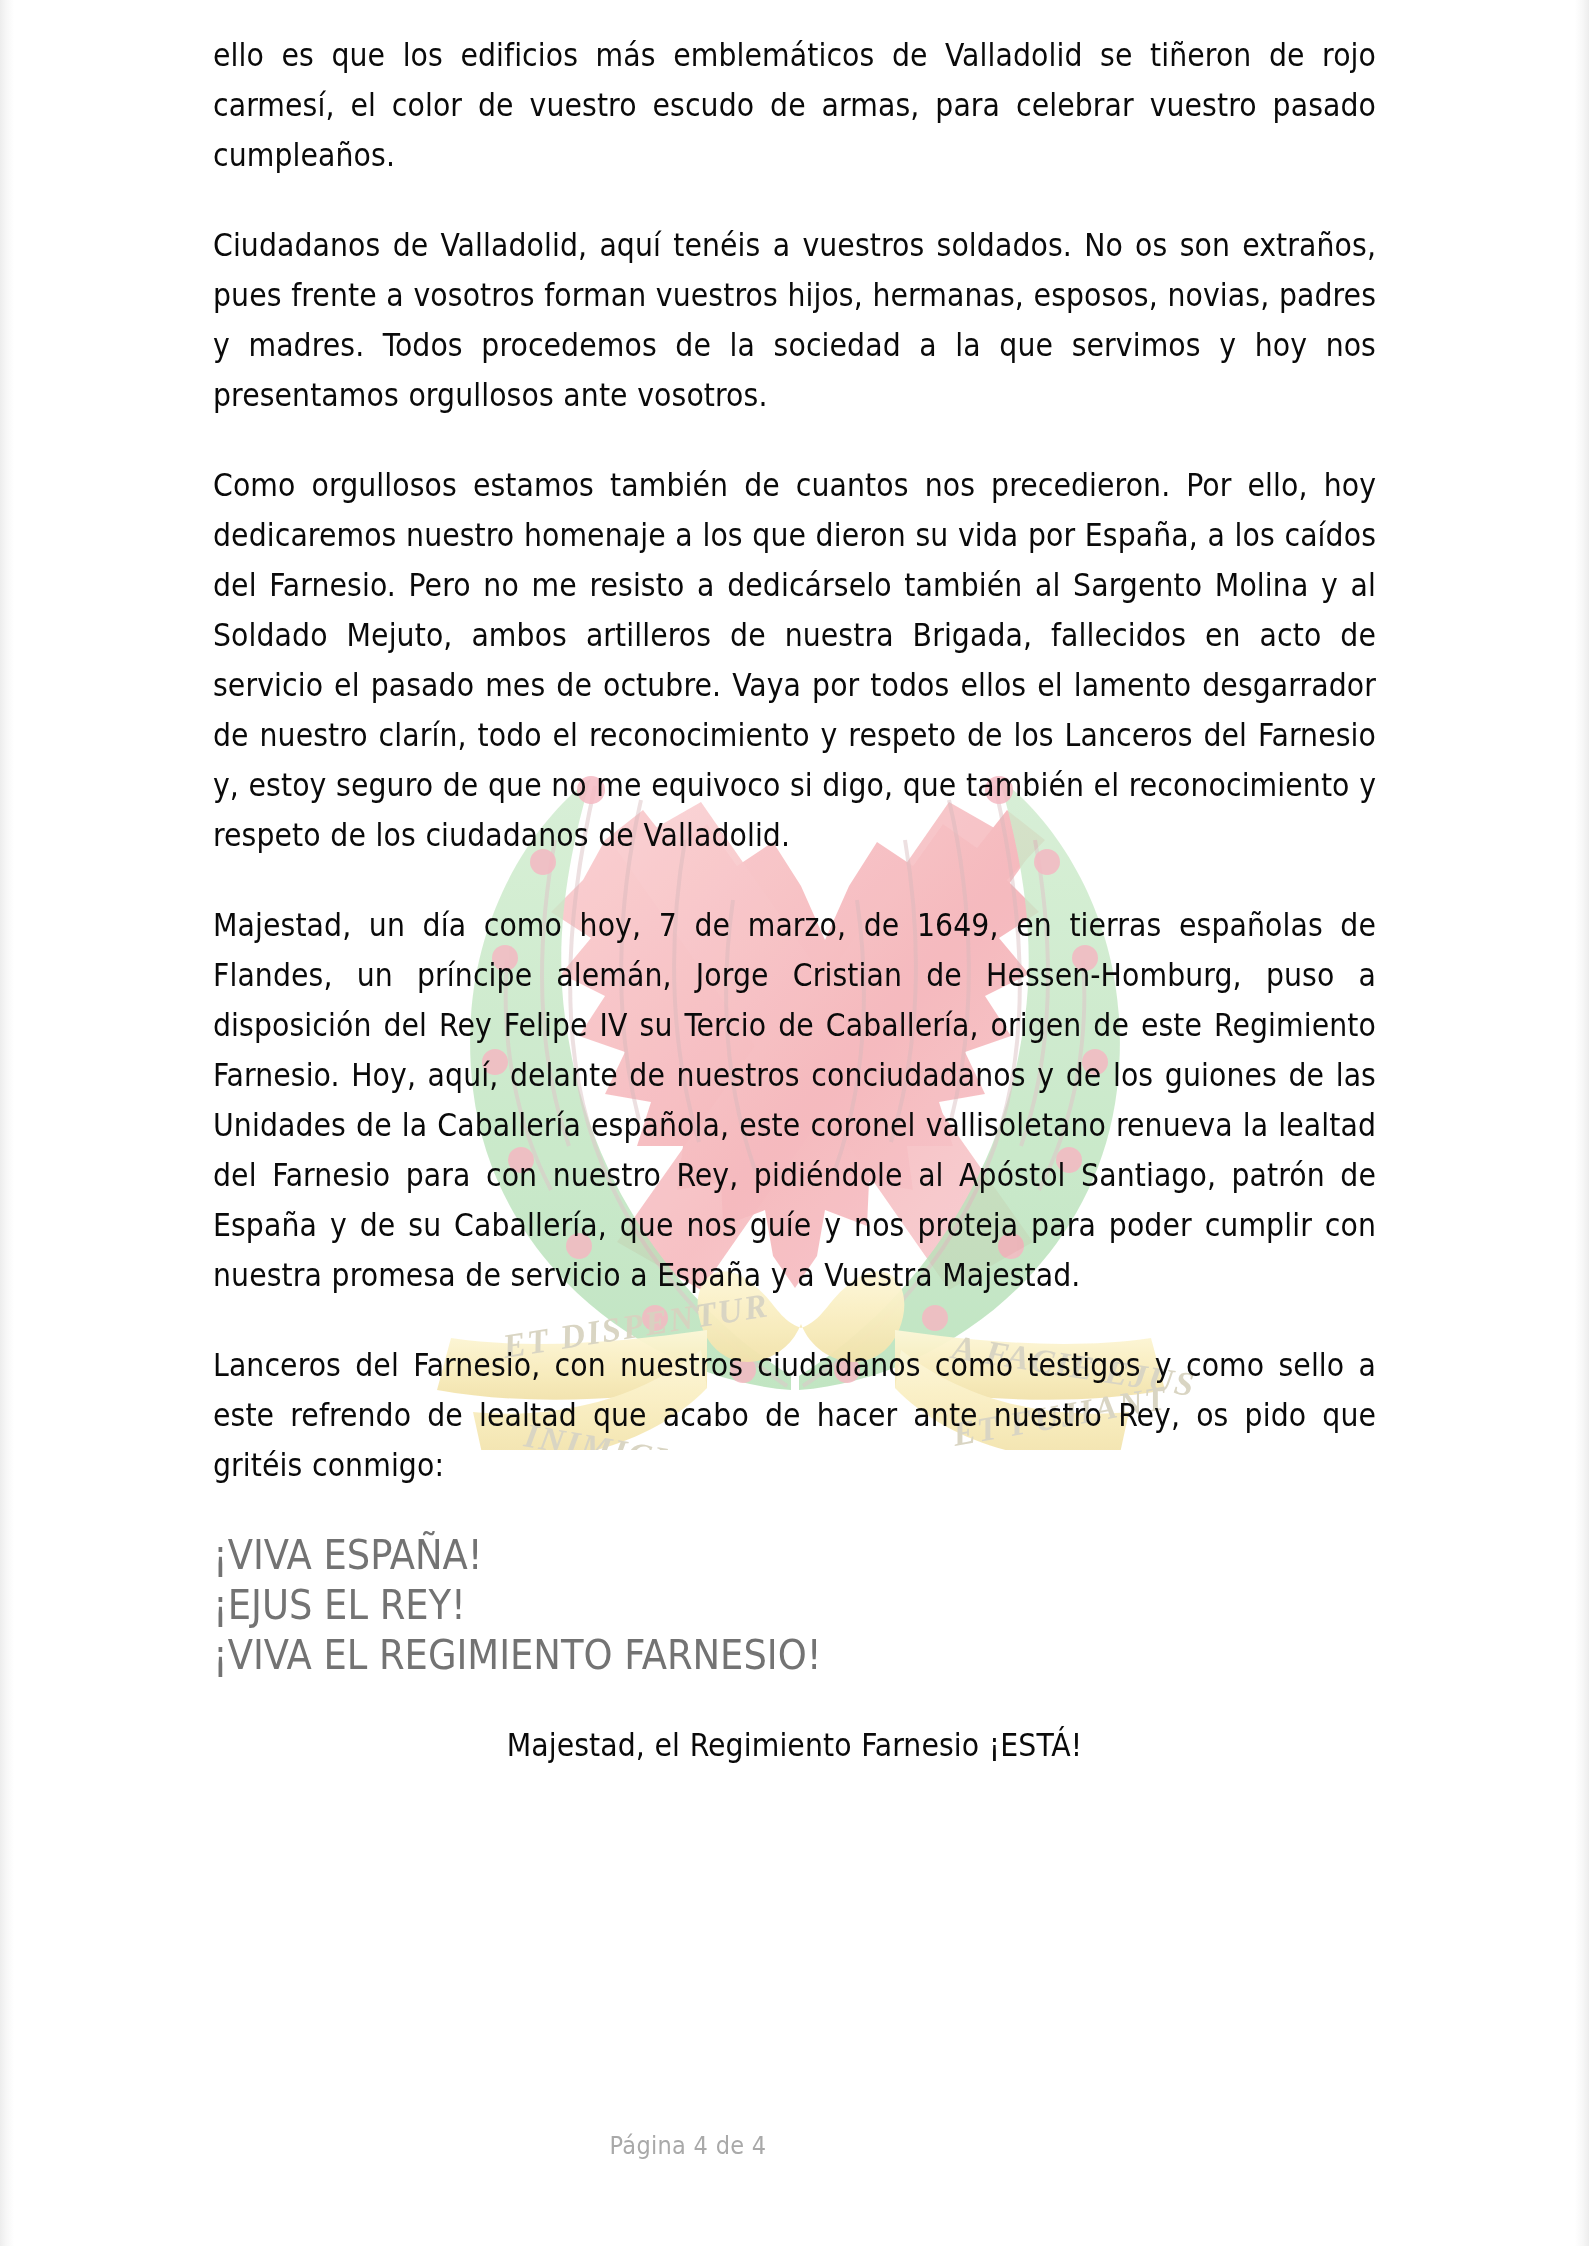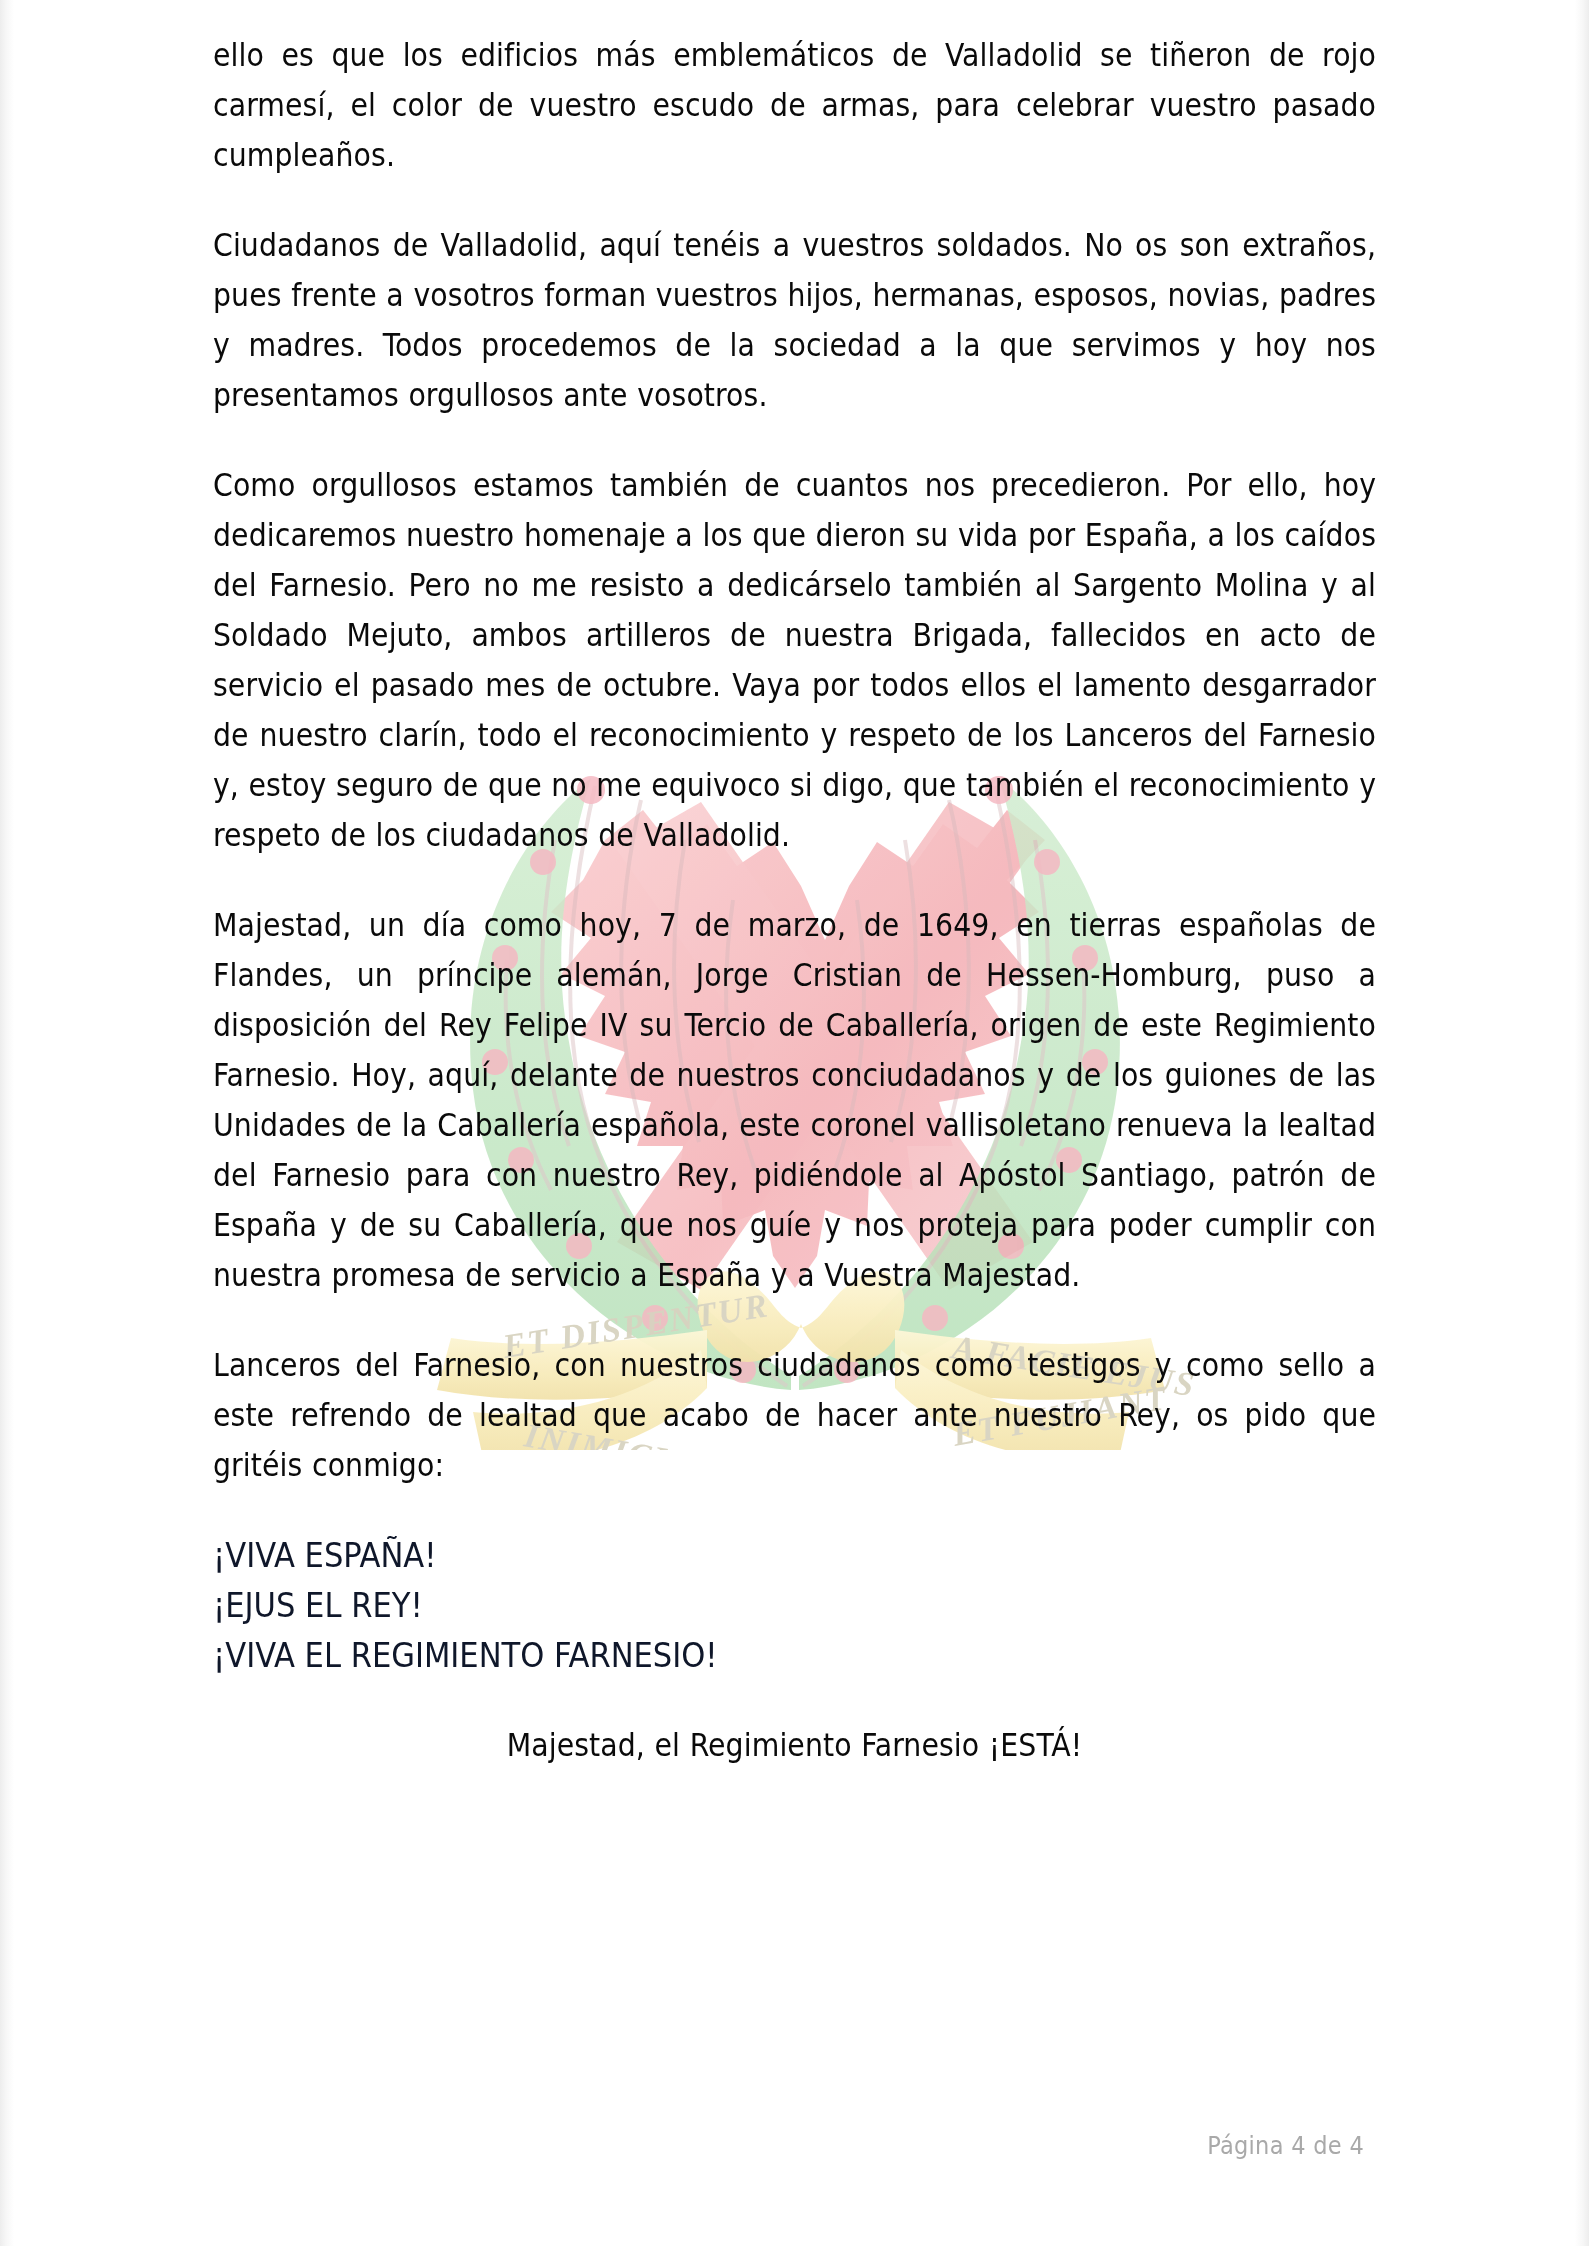--- a/index.html
+++ b/index.html
@@ -35,27 +35,27 @@
     line-height:50px;
     color:#0a0a0a;
     text-align:justify;
     text-justify:inter-word;
     letter-spacing:.1px;
     word-spacing:.5px;
   }
   p.para.last-left{text-align:center;}
   p.vivas{
     margin:0 0 40px 0;
-    font-size:34px;line-height:50px;color:#0f172a;text-align:left;
+    font-size:41px;line-height:50px;color:#737373;text-align:left;
   }
   .first{margin-top:168px;}
 
   .footer{
-    position:absolute;left:0;right:12px;bottom:86px;
-    text-align:right;padding-right:213px;
+    position:absolute;left:0;right:0;bottom:86px;
+    text-align:center;padding-right:213px;
     font-size:25px;color:#a9a9a9;letter-spacing:.3px;z-index:2;margin-top:40px;
   }
 </style>
 </head>
 <body>
 
 <div class="page">
 
   <div class="edge-l"></div>
   <div class="edge-r"></div>

